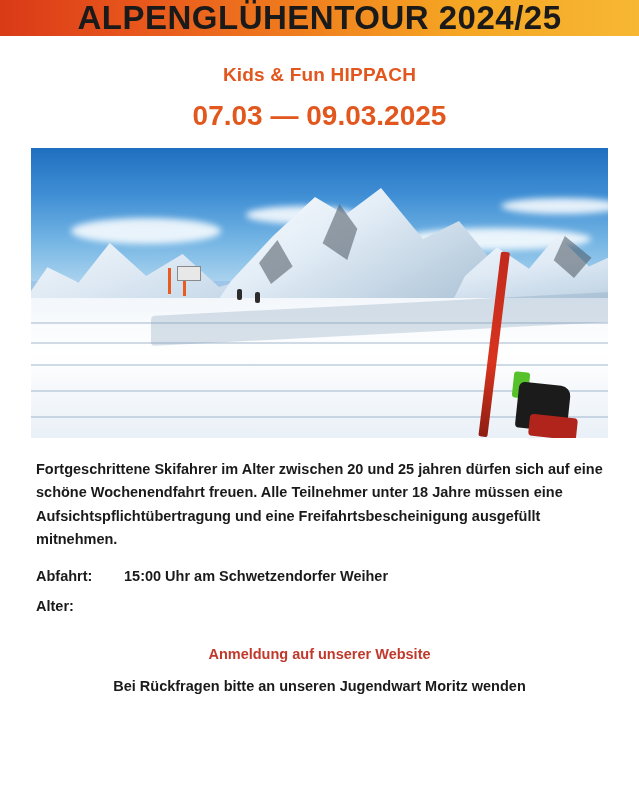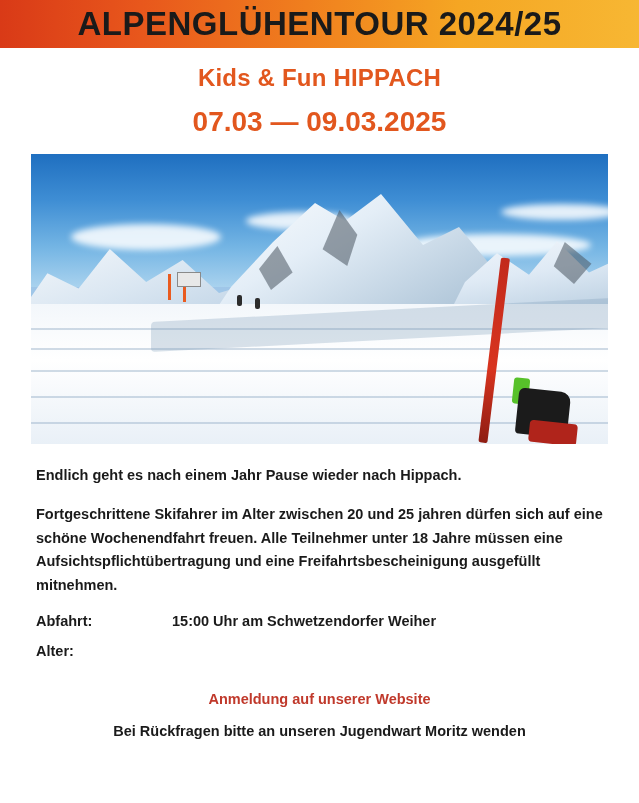--- a/index.html
+++ b/index.html
@@ -17,42 +17,42 @@
     position: relative;
     width: 639px;
     height: 803px;
     box-sizing: border-box;
   }
 
   
   .banner {
     position: relative;
     width: 639px;
-    height: 48px;
+    height: 36px;
     background: linear-gradient(to right, #d93a17 0%, #e8571c 22%, #f07f1e 48%, #f5a623 72%, #f7b733 100%);
     display: flex;
     align-items: center;
     justify-content: center;
   }
   .banner-title {
     font-size: 33px;
     font-weight: bold;
     color: #1a1a1a;
     letter-spacing: 0.5px;
     white-space: nowrap;
     font-family: "Liberation Sans", sans-serif;
   }
 
   
   .subtitle {
     text-align: center;
     color: #e2571e;
     font-weight: bold;
-    font-size: 24px;
-    margin-top: 16px;
+    font-size: 19px;
+    margin-top: 28px;
     letter-spacing: 0.2px;
   }
   .dates {
     text-align: center;
     color: #e2571e;
     font-weight: bold;
     font-size: 28px;
     margin-top: 14px;
   }
 
@@ -203,21 +203,20 @@
     color: #1a1a1a;
     font-weight: bold;
     margin: 0 0 16px 0;
   }
   .info-row {
     display: flex;
     font-size: 14.5px;
     font-weight: bold;
     color: #1a1a1a;
     margin-bottom: 14px;
-    gap: 48px;
   }
   .info-label { width: 88px; flex: none; }
   .info-value { flex: 1; }
 
   .website-line {
     text-align: center;
     color: #c0392b;
     font-weight: bold;
     font-size: 14.5px;
     margin-top: 32px;
@@ -267,21 +266,20 @@
     <div class="sign"></div>
     <div class="person p1"></div>
     <div class="person p2"></div>
     <div class="ski"></div>
     <div class="boot-accent"></div>
     <div class="boot"></div>
     <div class="boot-red"></div>
   </div>
 
   <div class="content">
-    <p class="para">Endlich geht es nach einem Jahr Pause wieder nach Hippach.</p>
     <p class="para">Fortgeschrittene Skifahrer im Alter zwischen 20 und 25 jahren dürfen sich auf eine schöne Wochenendfahrt freuen. Alle Teilnehmer unter 18 Jahre müssen eine Aufsichtspflichtübertragung und eine Freifahrtsbescheinigung ausgefüllt mitnehmen.</p>
 
     <div class="info-row">
       <div class="info-label">Abfahrt:</div>
       <div class="info-value">15:00 Uhr am Schwetzendorfer Weiher</div>
     </div>
     <div class="info-row">
       <div class="info-label">Alter:</div>
     </div>
 

